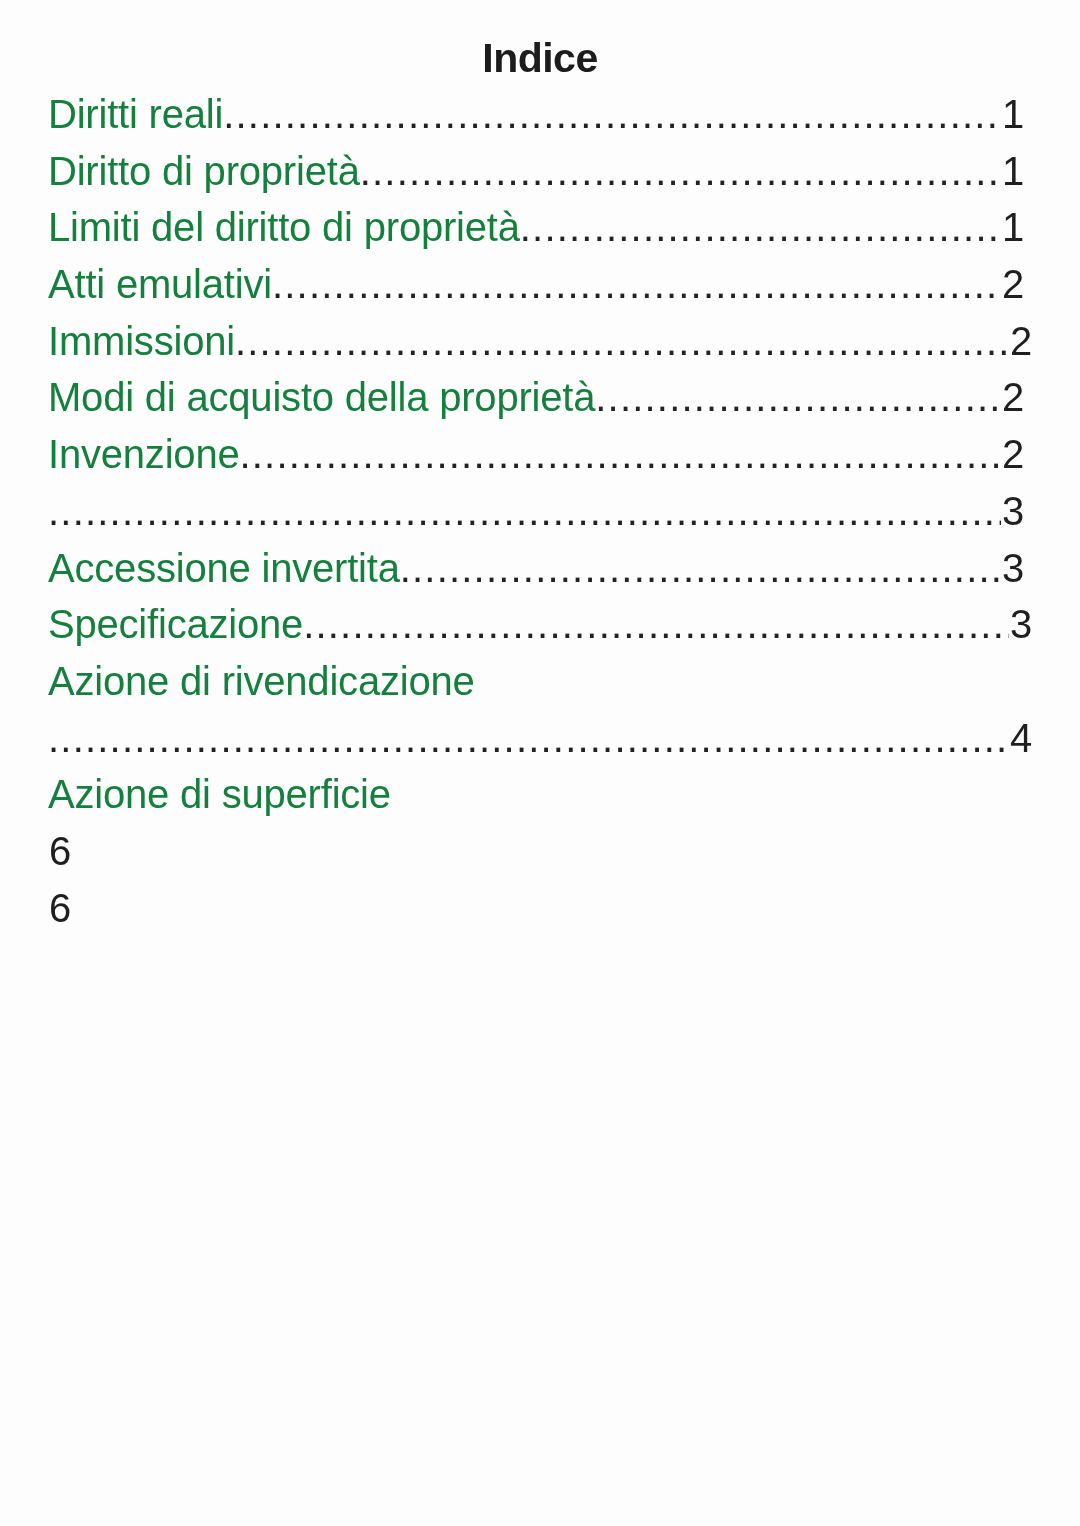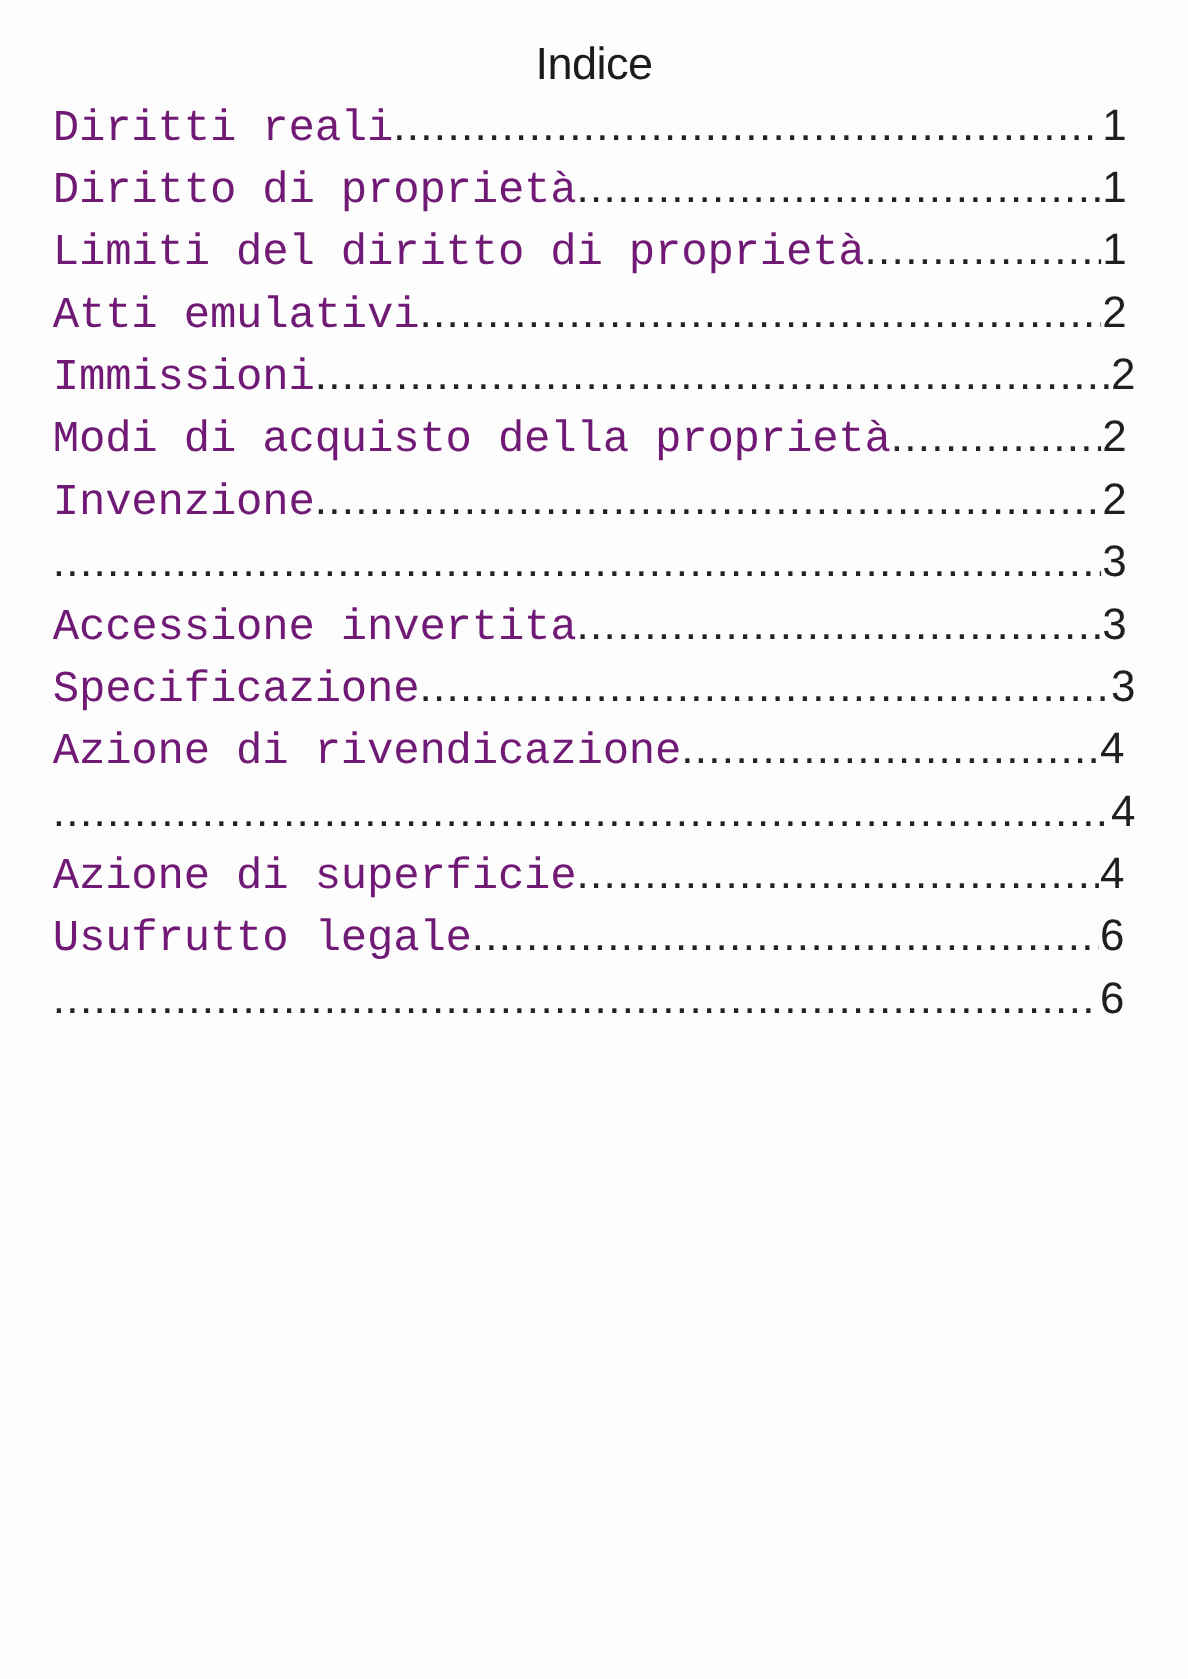--- a/index.html
+++ b/index.html
@@ -22,21 +22,21 @@
       width: 1080px;
       height: 1526px;
     }
     .toc-title {
       position: absolute;
       left: 0;
       top: 30px;
       width: 1080px;
       text-align: center;
       font-size: 41px;
-      font-weight: normal;
+      font-weight: bold;
       line-height: 56px;
       letter-spacing: -0.5px;
       color: #1c1c1c;
     }
     .toc-list {
       position: absolute;
       left: 48px;
       top: 86px;
       width: 976px;
       margin: 0;
@@ -49,22 +49,21 @@
       align-items: baseline;
       height: 56.7px;
       line-height: 56.7px;
       font-size: 40px;
       letter-spacing: -0.2px;
       white-space: nowrap;
       overflow: hidden;
     }
     .toc-label {
       flex: 0 0 auto;
-      color: #701a75;
-      font-family: Liberation Mono, monospace;
+      color: #15803d;
     }
     .toc-leader {
       flex: 1 1 auto;
       overflow: hidden;
       white-space: nowrap;
       color: #222;
       letter-spacing: 1.2px;
       font-size: 40px;
       min-width: 0;
     }
@@ -72,21 +71,21 @@
       content: "..............................................................................................................................................................";
     }
     .toc-page {
       flex: 0 0 auto;
       text-align: right;
       color: #1f1f1f;
       padding-left: 1px;
     }
     
     .toc-row.shift-r { padding-right: 0; margin-right: -8px; }
-    .toc-row.shift-l { margin-right: 2px; }
+    .toc-row.shift-l { margin-right: 2px; flex-direction: column; }
   </style>
 </head>
 <body>
 
 <div class="page">
   <div class="toc-title">Indice</div>
 
   <ul class="toc-list">
     <li class="toc-row">
       <span class="toc-label">Diritti reali</span>
@@ -145,21 +144,20 @@
     <li class="toc-row shift-r">
       <span class="toc-leader"></span>
       <span class="toc-page">4</span>
     </li>
     <li class="toc-row shift-l">
       <span class="toc-label">Azione di superficie</span>
       <span class="toc-leader"></span>
       <span class="toc-page">4</span>
     </li>
     <li class="toc-row shift-l">
-      <span class="toc-label">Usufrutto legale</span>
       <span class="toc-leader"></span>
       <span class="toc-page">6</span>
     </li>
     <li class="toc-row shift-l">
       <span class="toc-leader"></span>
       <span class="toc-page">6</span>
     </li>
   </ul>
 </div>
 

